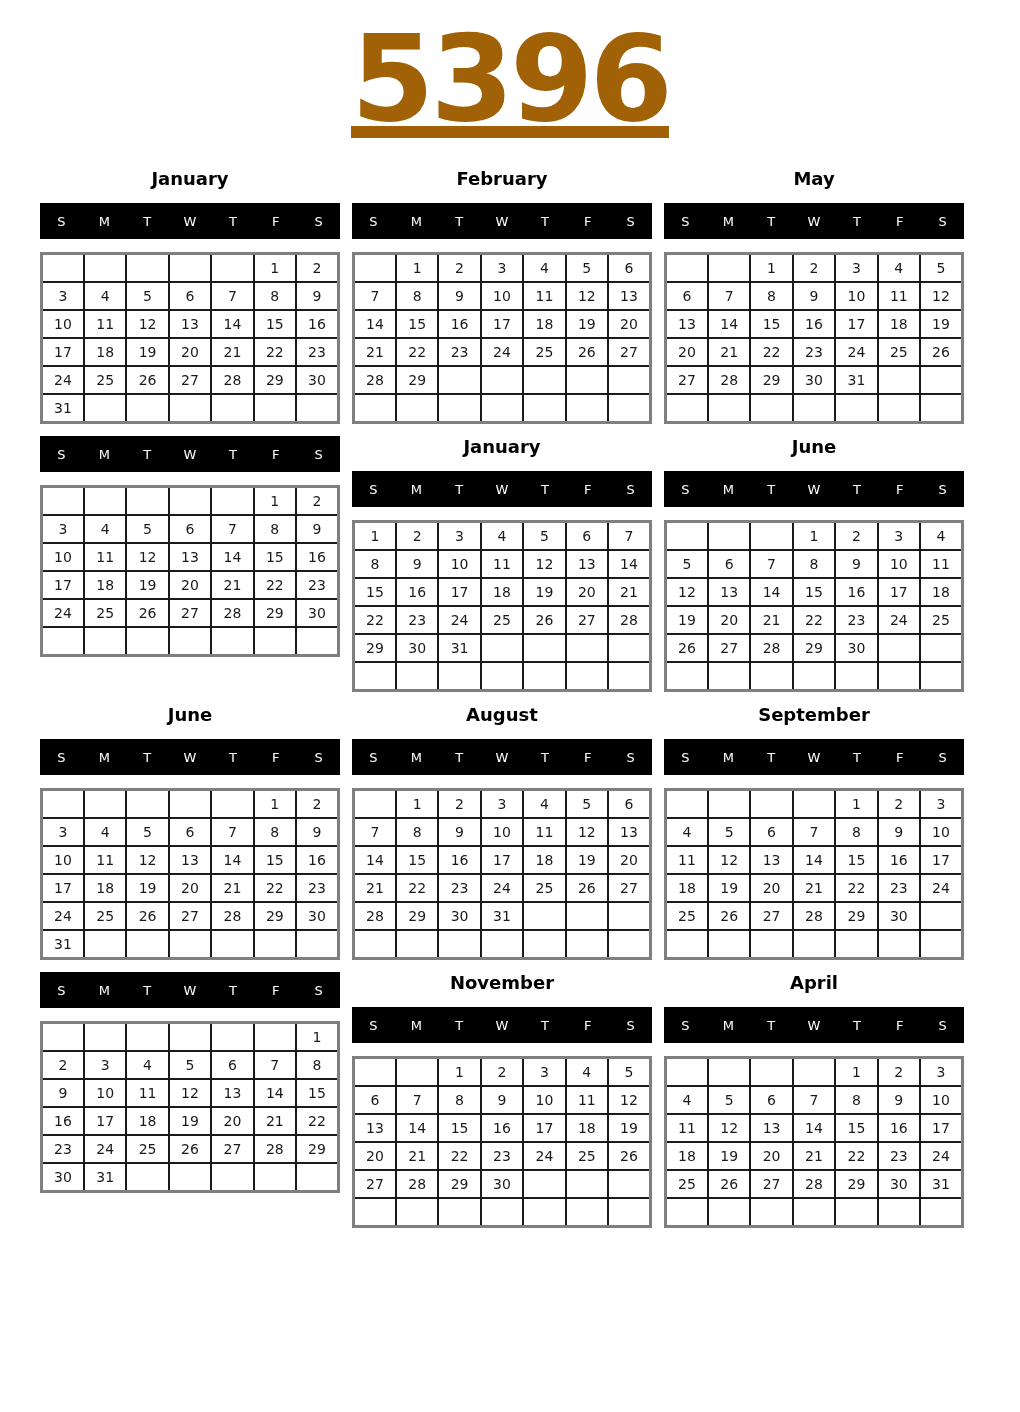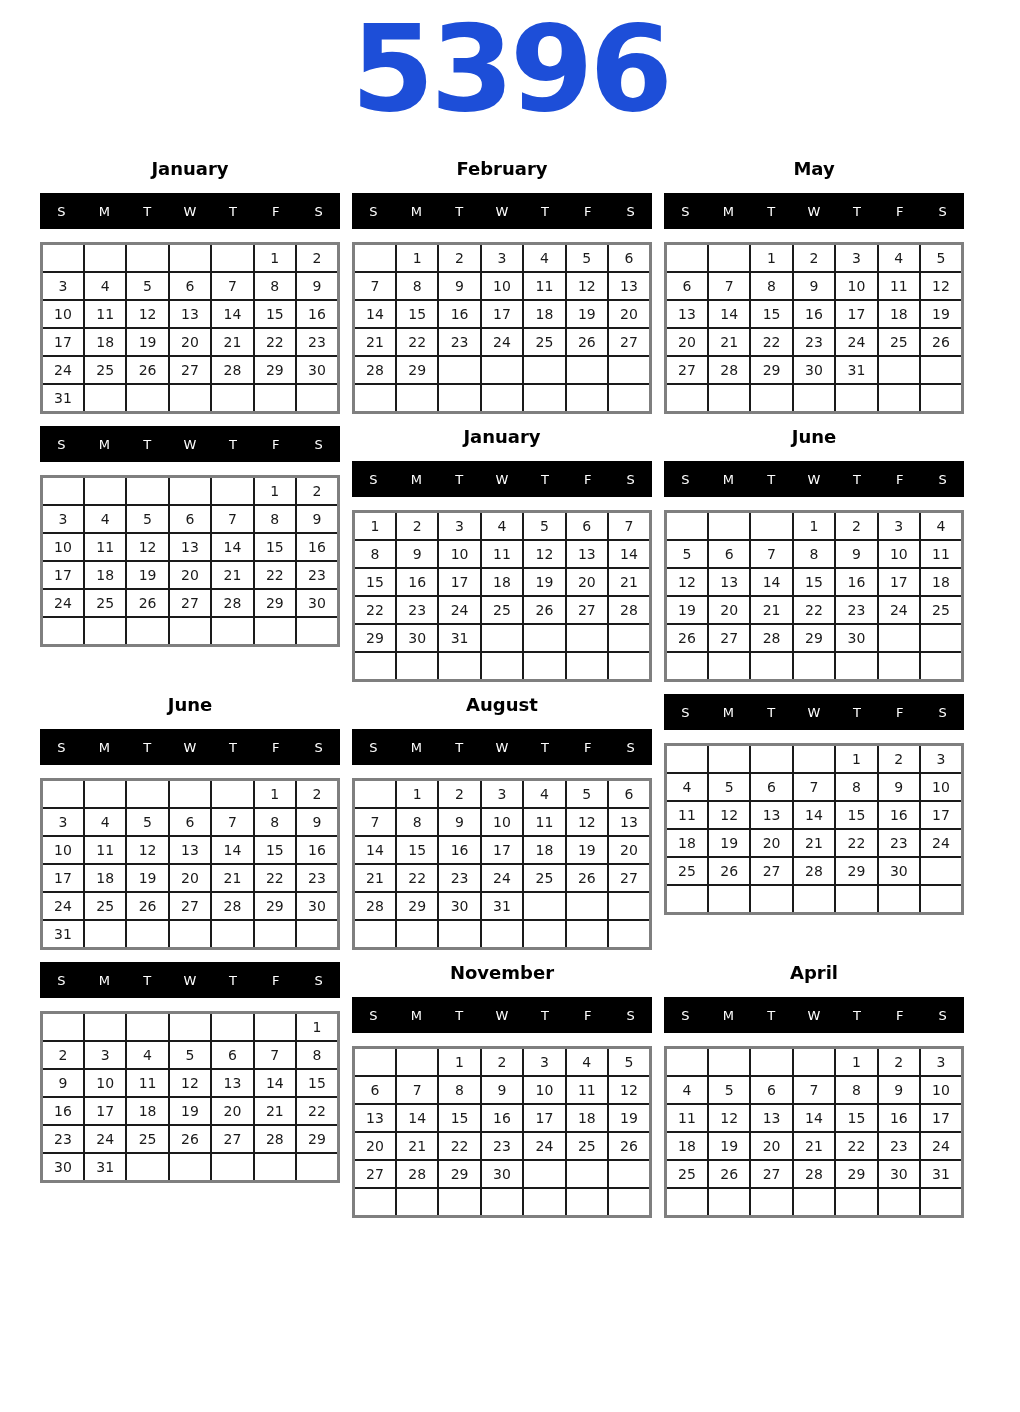--- a/index.html
+++ b/index.html
@@ -11,25 +11,26 @@
   .page {
     width: 1020px;
     height: 1412px;
     background: #ffffff;
     overflow: hidden;
   }
   .year-title {
     text-align: center;
     font-size: 120px;
     font-weight: bold;
-    color: #1d4ed8;
+    color: #a16207;
     line-height: 1.05;
-    padding-top: 6px;
+    padding-top: 16px;
     letter-spacing: -4px;
     margin-bottom: 26px;
+    text-decoration: underline;
   }
   .months-grid {
     display: grid;
     grid-template-columns: repeat(3, 300px);
     column-gap: 20px;
     row-gap: 24px;
     padding: 0 40px;
     gap: 12px;
   }
   .month {
@@ -643,20 +644,21 @@
               <td></td>
               <td></td>
               <td></td>
               <td></td>
             </tr>
           </tbody>
     </table>
   </div>
 
   <div class="month">
+    <div class="month-title">September</div>
     <div class="dow-row">
           <div class="dow-cell">S</div>
           <div class="dow-cell">M</div>
           <div class="dow-cell">T</div>
           <div class="dow-cell">W</div>
           <div class="dow-cell">T</div>
           <div class="dow-cell">F</div>
           <div class="dow-cell">S</div>
         </div>
     <table class="day-grid">

